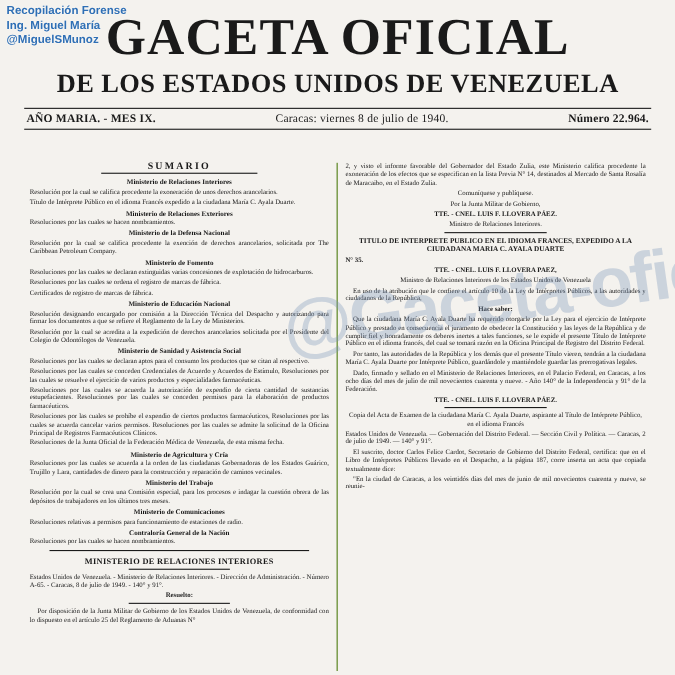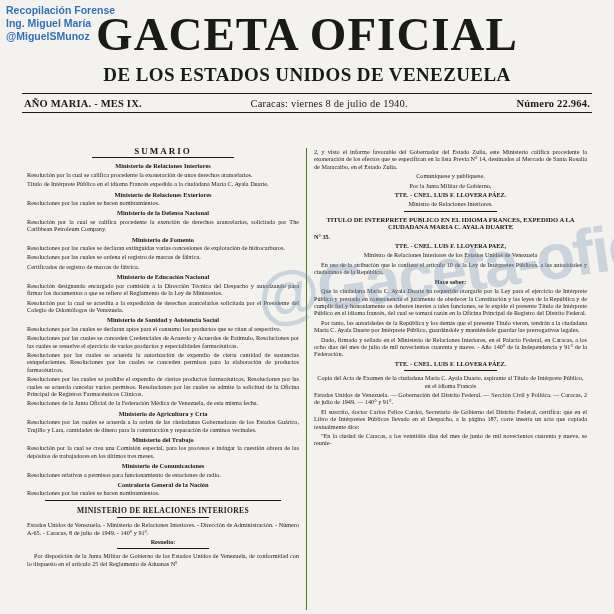--- a/index.html
+++ b/index.html
@@ -48,21 +48,21 @@
     font-family:"Liberation Serif", serif;
     font-weight:bold;
     font-size:47px;
     letter-spacing:1px;
     line-height:52px;
     margin:0;
   }
   .estados{
     font-family:"Liberation Serif", serif;
     font-weight:bold;
-    font-size:19px;
+    font-size:24px;
     letter-spacing:.4px;
     margin-top:4px;
   }
   .rule{
     height:1px;background:#1a1a1a;
     margin:7px 22px 0 22px;
   }
   .rule2{
     height:1px;background:#1a1a1a;
     margin:3px 22px 0 22px;

